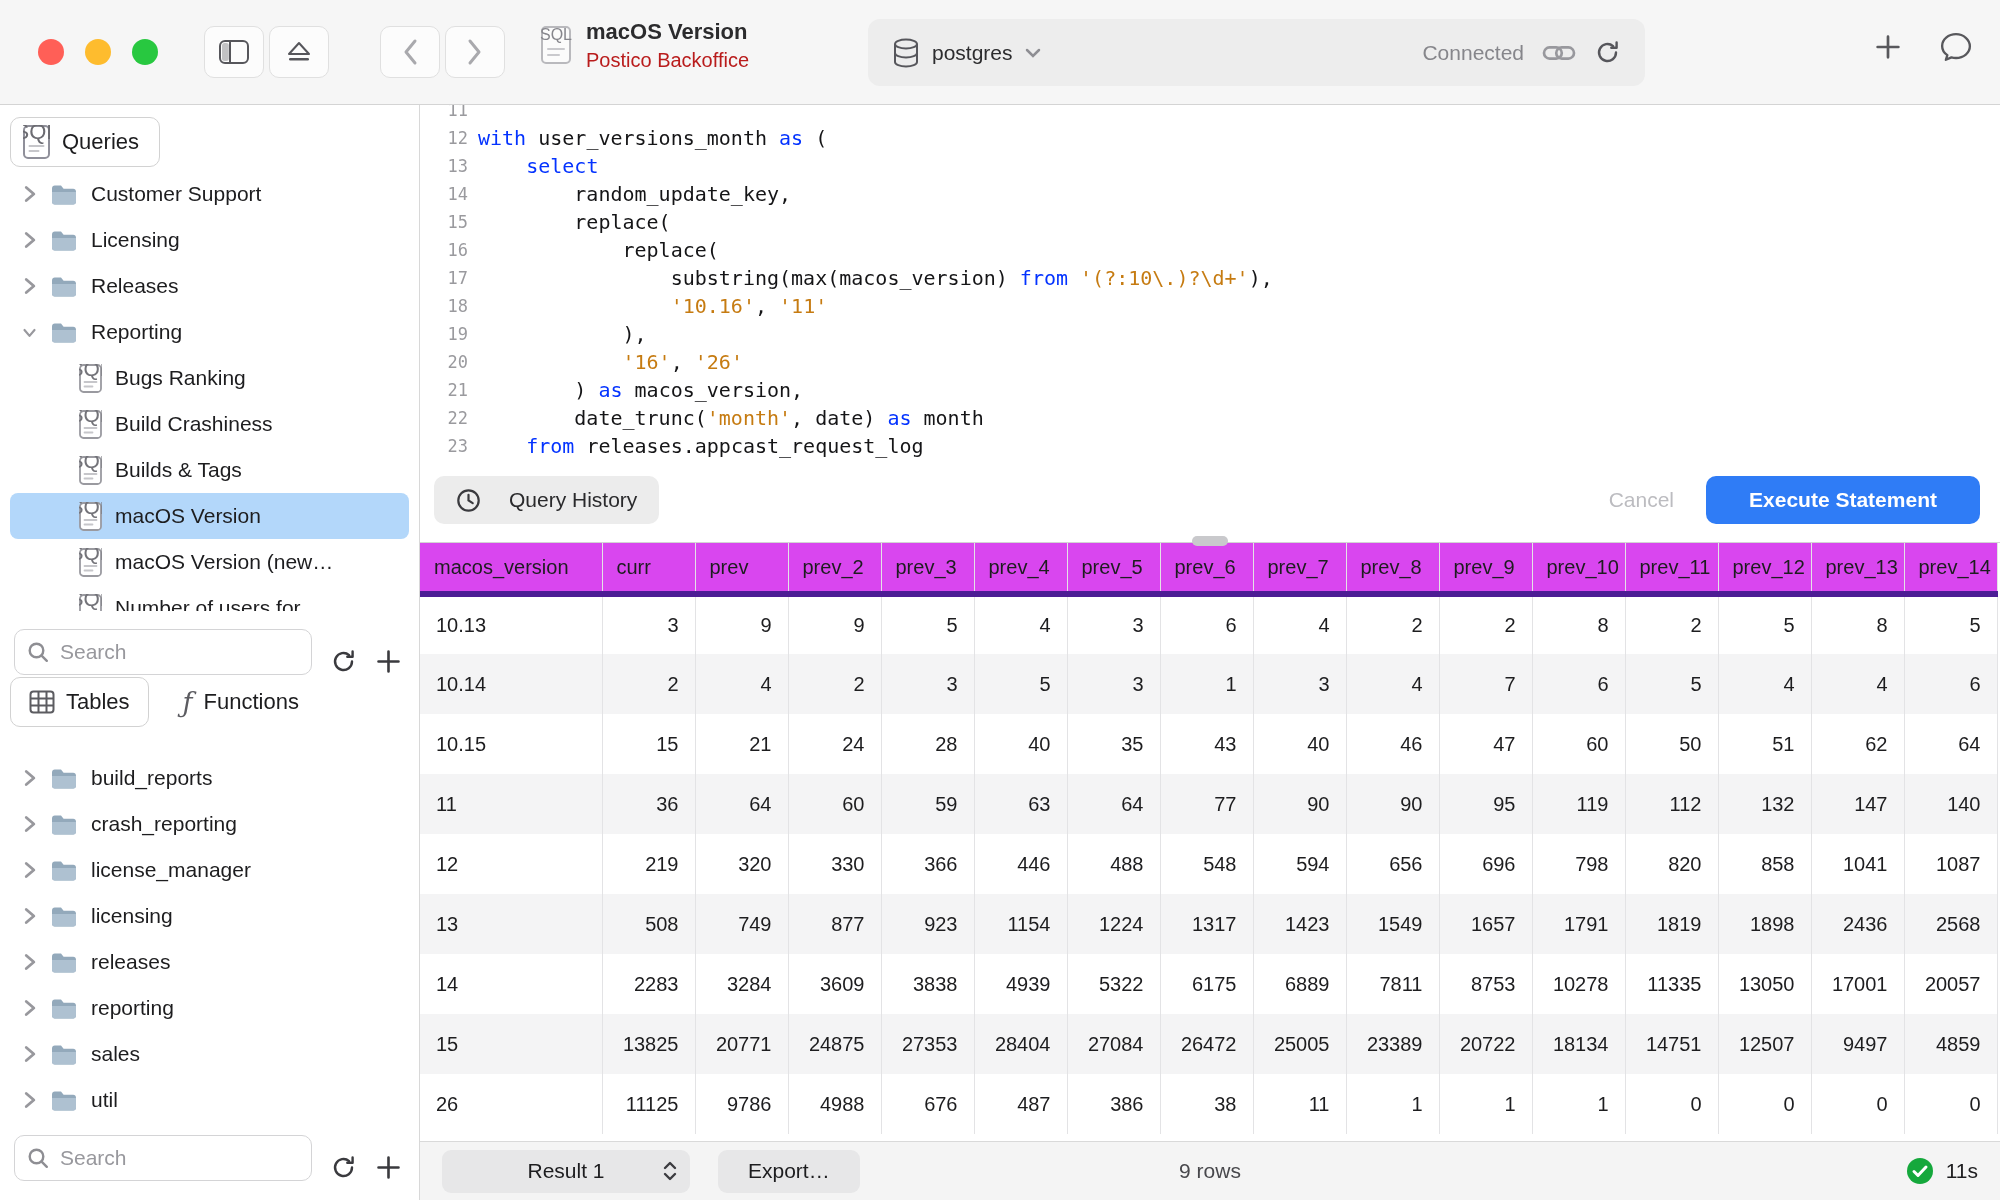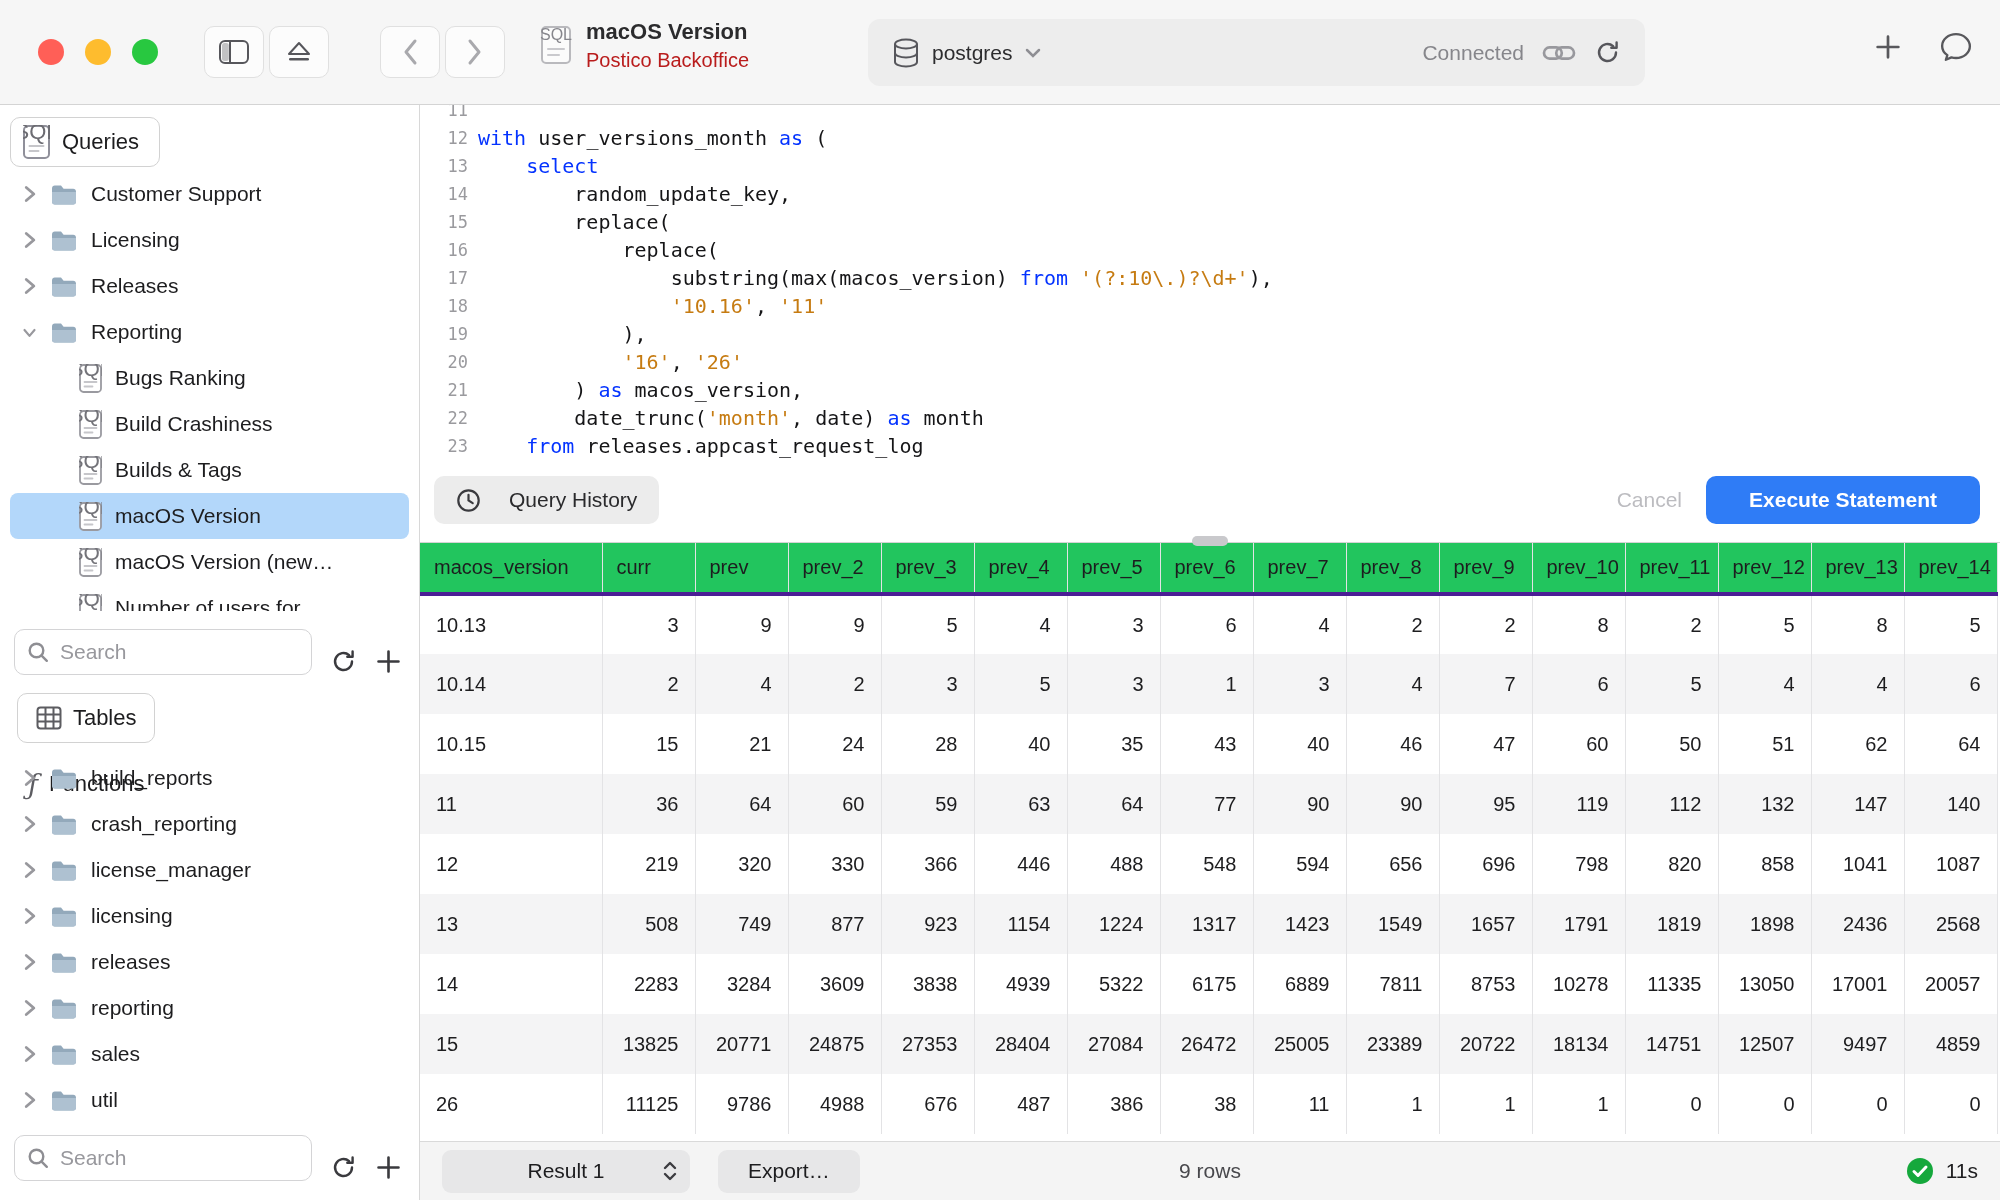--- a/index.html
+++ b/index.html
@@ -39,44 +39,44 @@
 .tree-row.child{padding-left:69px;}
 .tree-row.selected{background:var(--selection,#b3d7fa);}
 .tlabel{white-space:nowrap;}
 .search-row{position:absolute;left:14px;display:flex;align-items:flex-end;}
 .search-row.s1{top:524px;}
 .search-row.s2{top:1030px;}
 .search-box{width:298px;height:46px;border:1.5px solid #d4d4d6;border-radius:10px;background:#fff;display:flex;align-items:center;gap:10px;padding:0 12px;}
 .search-box input{flex:1;font-size:21px;color:#1d1d1f;outline:none;min-width:0;}
 .search-box input::placeholder{color:#98989d;}
 .search-row .icon-btn{margin-left:18px;}
-.tabs-row{position:absolute;left:10px;top:588px;display:flex;align-items:center;gap:16px;flex-direction:column;}
+.tabs-row{position:absolute;left:10px;top:572px;display:flex;align-items:center;gap:16px;}
 .side-tab{height:50px;display:inline-flex;align-items:center;gap:11px;padding:0 18px;font-size:22px;border-radius:10px;}
 .side-tab.active{border:1px solid #d2d2d2;background:#fff;}
 .fn-glyph{font-family:"DejaVu Serif",serif;font-style:italic;font-size:27px;color:#5c5c61;}
 
 
 .main{position:absolute;left:420px;top:105px;width:1580px;height:1095px;background:#fff;}
 .editor{position:absolute;left:0;top:0;width:100%;height:353px;overflow:hidden;}
 #editor-lines{margin-top:-9px;}
 .code-line{display:flex;height:28px;font-family:"DejaVu Sans Mono","Liberation Mono",monospace;font-size:20px;line-height:28px;padding-left:8px;}
 .lnum{width:40px;text-align:right;color:#9a9a9e;font-size:17px;flex:none;}
 .code{padding-left:10px;white-space:pre;color:#151517;}
 .tok-k{color:var(--keyword,#0433ff);}
 .tok-s{color:var(--string,#c67b11);}
 .tok-p{color:#151517;}
 .toolbar{position:absolute;left:0;top:353px;width:100%;height:84px;display:flex;align-items:center;padding:0 20px 0 14px;}
 .btn{display:flex;align-items:center;justify-content:center;border-radius:10px;font-size:21px;}
 .btn-qh{height:48px;background:#ececec;padding:0 22px;gap:28px;color:#2a2a2c;}
 .btn-cancel{margin-left:auto;color:#bcbcc0;padding:0 24px;height:48px;}
-.btn-exec{height:48px;min-width:274px;background:var(--accent,#2f7cf6);color:#fff;font-weight:bold;margin-left:0;}
+.btn-exec{height:48px;min-width:274px;background:var(--accent,#2f7cf6);color:#fff;font-weight:bold;margin-left:8px;}
 .splitter-handle{position:absolute;left:50%;top:431px;transform:translateX(-50%);width:36px;height:10px;border-radius:5px;background:#c9c9cc;z-index:2;}
 .results{position:absolute;left:0;top:437px;width:100%;height:599px;border-top:1px solid #d4d4d4;overflow:hidden;}
 .results-table{border-collapse:collapse;table-layout:fixed;width:1577px;font-size:20px;}
-.results-table th{height:51px;font-weight:normal;text-align:left;padding-left:14px;border-right:1px solid #e3e3e5;border-bottom:4px solid #4c1d95;background:#22c55e;overflow:hidden;white-space:nowrap;}
+.results-table th{height:51px;font-weight:normal;text-align:left;padding-left:14px;border-right:1px solid #e3e3e5;border-bottom:6px solid #4c1d95;background:#d946ef;overflow:hidden;white-space:nowrap;}
 .results-table td{height:60px;text-align:right;padding-right:16px;border-right:1px solid #e3e3e5;overflow:hidden;white-space:nowrap;}
 .results-table td.first{text-align:left;padding-left:16px;padding-right:0;}
 .results-table tr.alt{background:#f4f4f5;}
 .statusbar{position:absolute;left:0;top:1036px;width:100%;height:59px;background:#f4f4f4;border-top:1px solid #d9d9d9;display:flex;align-items:center;padding:0 22px;}
 .sb-btn{height:43px;background:#e7e7e8;border-radius:9px;font-size:21px;color:#1d1d1f;display:flex;align-items:center;justify-content:center;}
 .sb-result{width:248px;position:relative;}
 .sb-result .updown{position:absolute;right:12px;top:50%;transform:translateY(-50%);display:flex;}
 .sb-export{padding:0 30px;margin-left:28px;}
 .sb-rows{position:absolute;left:50%;transform:translateX(-50%);font-size:21px;color:#48484c;}
 .sb-right{margin-left:auto;display:flex;align-items:center;gap:12px;font-size:21px;color:#1d1d1f;}

